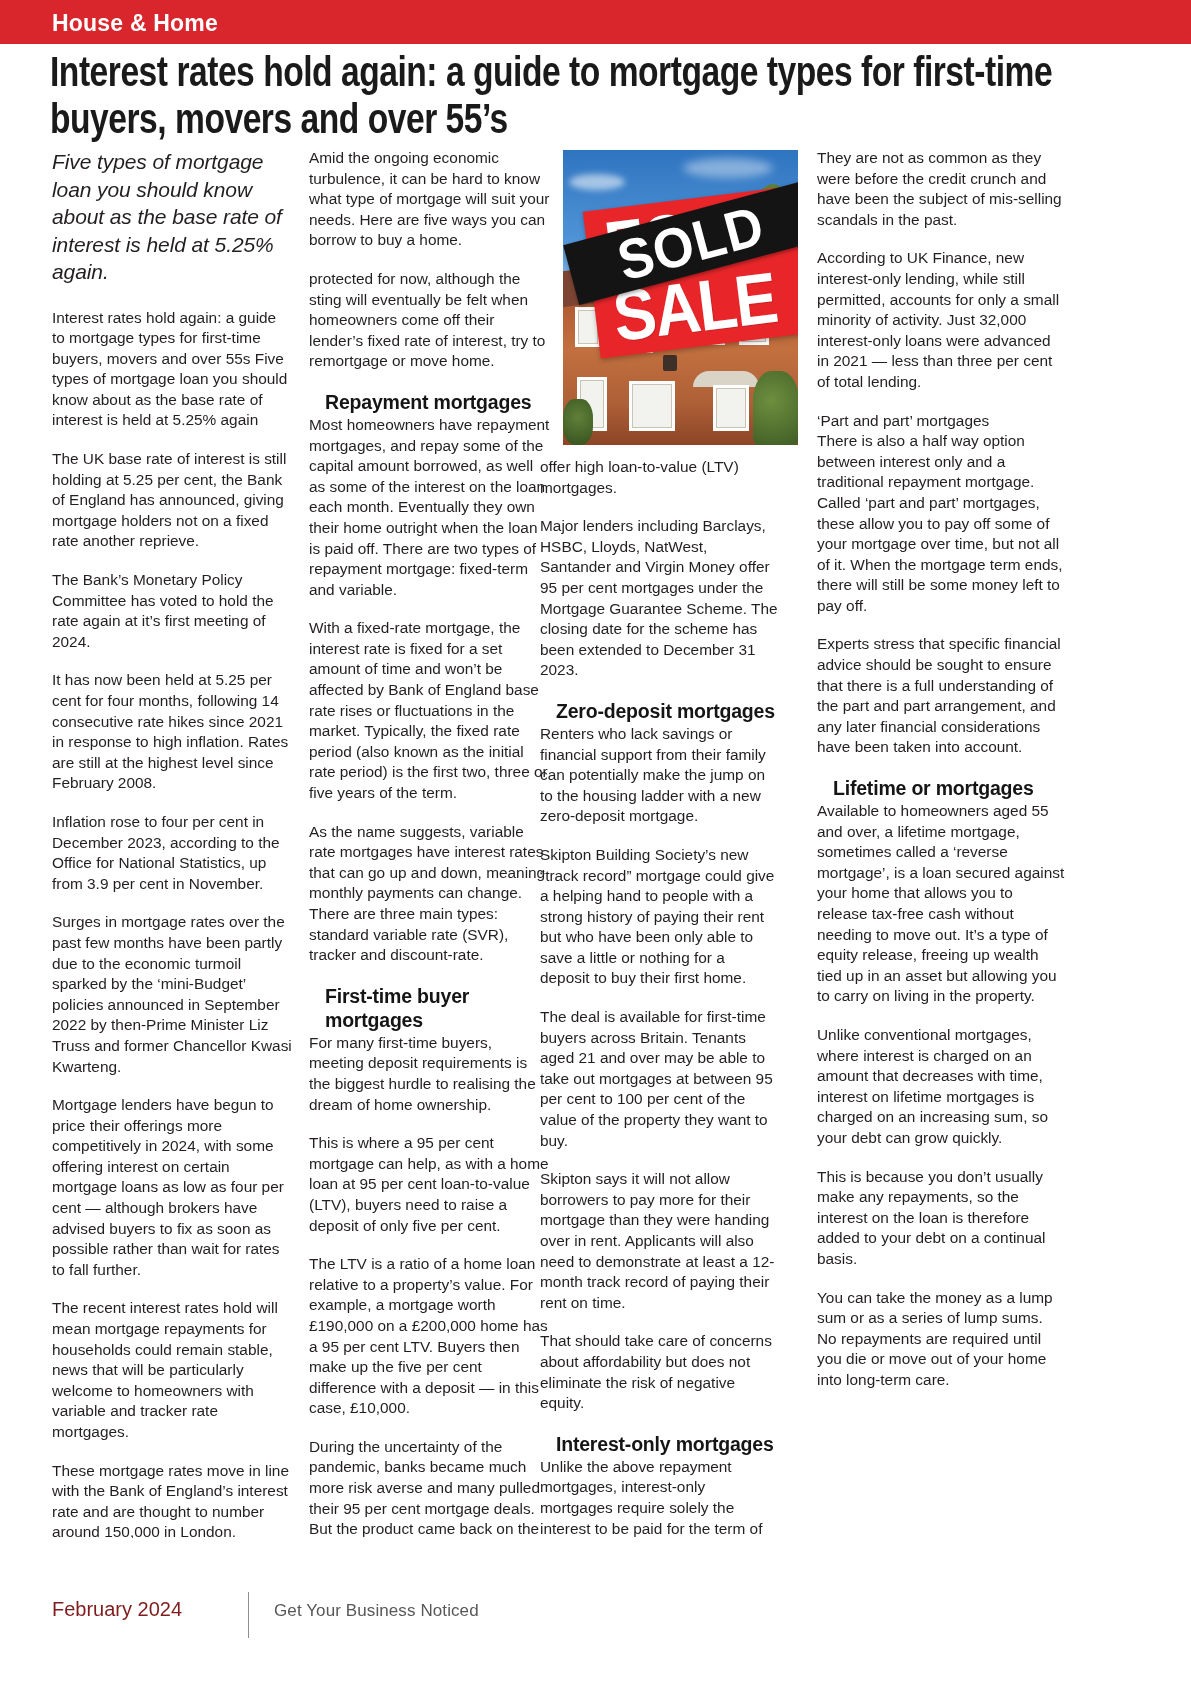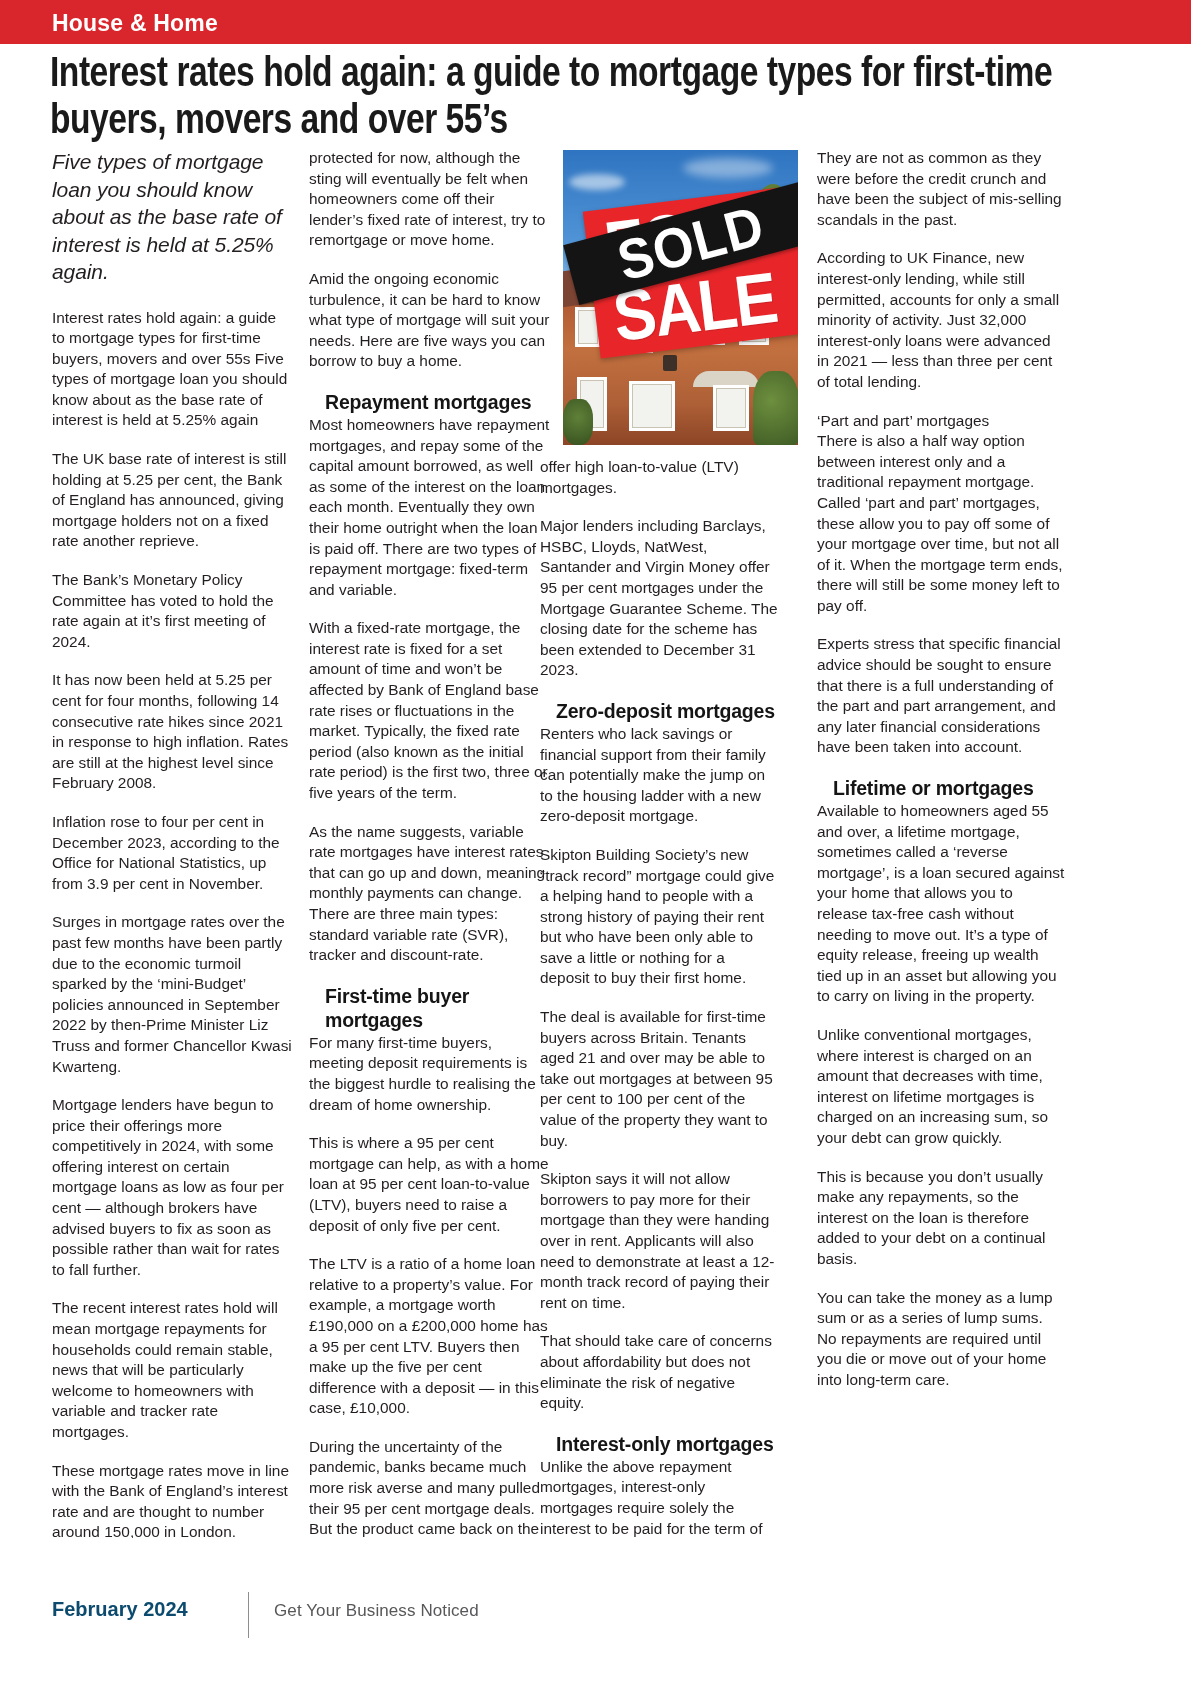--- a/index.html
+++ b/index.html
@@ -187,23 +187,23 @@
     transform:scaleY(1.08);
   }
 
   
   .footer {
     position:absolute; left:52px; bottom:52px; width:1090px; height:34px;
   }
   .footer-date {
     position:absolute; left:0; top:0;
     font-family:"Liberation Sans", sans-serif;
-    font-weight:bold;
+    font-weight:normal;
     font-size:20px;
-    color:#0c4a6e;
+    color:#7f1d1d;
   }
   .footer-rule {
     position:absolute; left:196px; top:-6px;
     width:1px; height:46px;
     background:#8e8e8e;
   }
   .footer-tag {
     position:absolute; left:222px; top:3px;
     font-family:Liberation Sans, sans-serif;
     font-size:17px;
@@ -231,22 +231,22 @@
       <p class="body">It has now been held at 5.25 per cent for four months, following 14 consecutive rate hikes since 2021 in response to high inflation. Rates are still at the highest level since February 2008.</p>
       <p class="body">Inflation rose to four per cent in December 2023, according to the Office for National Statistics, up from 3.9 per cent in November.</p>
       <p class="body">Surges in mortgage rates over the past few months have been partly due to the economic turmoil sparked by the ‘mini-Budget’ policies announced in September 2022 by then-Prime Minister Liz Truss and former Chancellor Kwasi Kwarteng.</p>
       <p class="body">Mortgage lenders have begun to price their offerings more competitively in 2024, with some offering interest on certain mortgage loans as low as four per cent — although brokers have advised buyers to fix as soon as possible rather than wait for rates to fall further.</p>
       <p class="body">The recent interest rates hold will mean mortgage repayments for households could remain stable, news that will be particularly welcome to homeowners with variable and tracker rate mortgages.</p>
       <p class="body">These mortgage rates move in line with the Bank of England’s interest rate and are thought to number around 150,000 in London.</p>
 
     </div>
 
     <div class="col col-2">
+      <p class="body">Amid the ongoing economic turbulence, it can be hard to know what type of mortgage will suit your needs. Here are five ways you can borrow to buy a home.</p>
       <p class="body">protected for now, although the sting will eventually be felt when homeowners come off their lender’s fixed rate of interest, try to remortgage or move home.</p>
-      <p class="body">Amid the ongoing economic turbulence, it can be hard to know what type of mortgage will suit your needs. Here are five ways you can borrow to buy a home.</p>
       <h3 class="subhead">Repayment mortgages</h3>
       <p class="body">Most homeowners have repayment mortgages, and repay some of the capital amount borrowed, as well as some of the interest on the loan each month. Eventually they own their home outright when the loan is paid off. There are two types of repayment mortgage: fixed-term and variable.</p>
       <p class="body">With a fixed-rate mortgage, the interest rate is fixed for a set amount of time and won’t be affected by Bank of England base rate rises or fluctuations in the market. Typically, the fixed rate period (also known as the initial rate period) is the first two, three or five years of the term.</p>
       <p class="body">As the name suggests, variable rate mortgages have interest rates that can go up and down, meaning monthly payments can change. There are three main types: standard variable rate (SVR), tracker and discount-rate.</p>
       <h3 class="subhead">First-time buyer mortgages</h3>
       <p class="body">For many first-time buyers, meeting deposit requirements is the biggest hurdle to realising the dream of home ownership.</p>
       <p class="body">This is where a 95 per cent mortgage can help, as with a home loan at 95 per cent loan-to-value (LTV), buyers need to raise a deposit of only five per cent.</p>
       <p class="body">The LTV is a ratio of a home loan relative to a property’s value. For example, a mortgage worth £190,000 on a £200,000 home has a 95 per cent LTV. Buyers then make up the five per cent difference with a deposit — in this case, £10,000.</p>
       <p class="body tight">During the uncertainty of the pandemic, banks became much more risk averse and many pulled their 95 per cent mortgage deals. But the product came back on the market after a government initiative was launched in 2021, providing a guarantee to mortgage lenders to encourage them to</p>
     </div>

